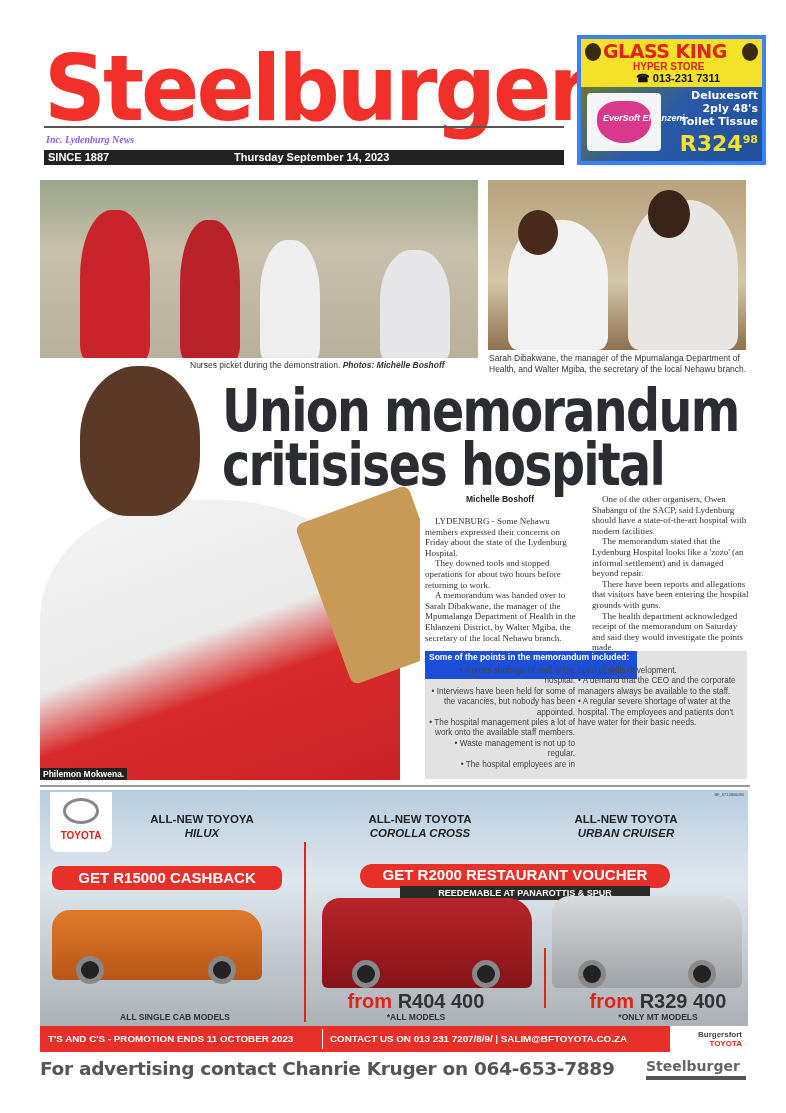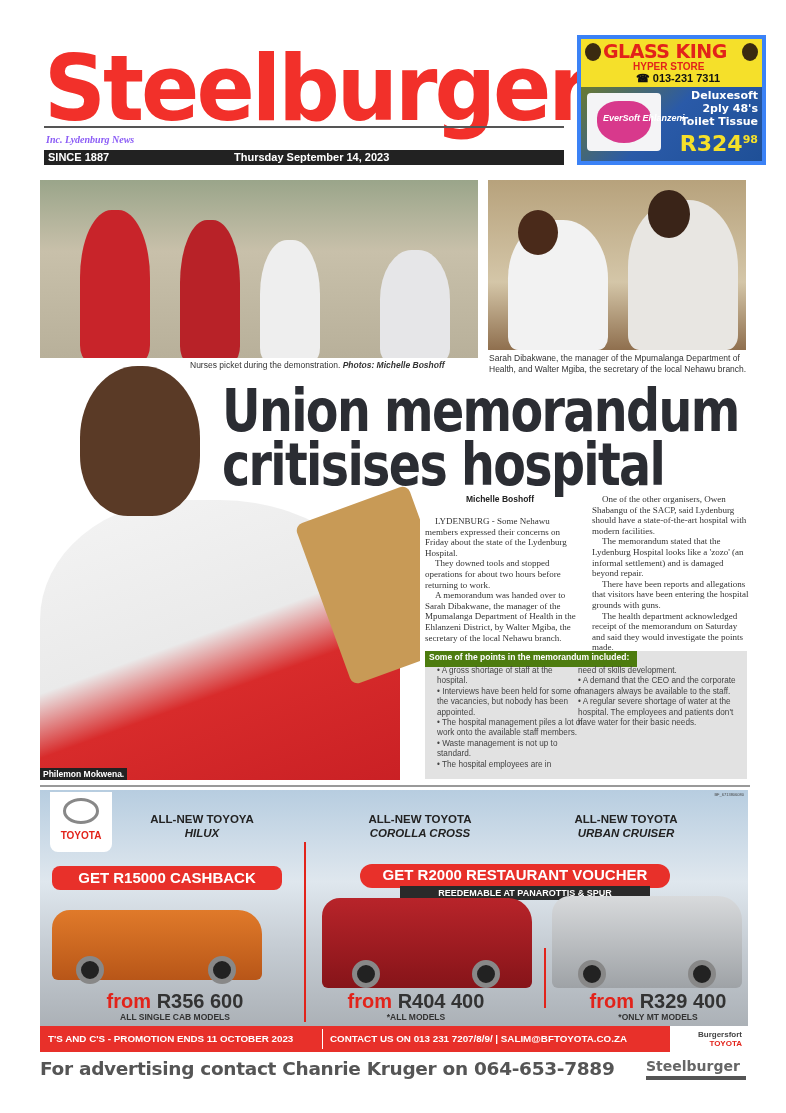--- a/index.html
+++ b/index.html
@@ -53,23 +53,23 @@
   .headline { position: absolute; left: 222px; top: 384px; font-family: "DejaVu Sans", sans-serif; font-weight: 900; font-size: 58px; line-height: 54px; color: #2b2d33; letter-spacing: -2px; transform: scaleX(0.82); transform-origin: left top; white-space: nowrap; }
 
   .byline { position: absolute; left: 466px; top: 494px; font-weight: bold; font-size: 8.5px; color: #222; }
   .col { position: absolute; font-family: "Liberation Serif", serif; font-size: 9px; line-height: 10.6px; color: #333; }
   .col p { text-indent: 10px; }
   .col1 { left: 425px; top: 516px; width: 160px; }
   .col2 { left: 592px; top: 494px; width: 160px; }
 
   
   .points-box { position: absolute; left: 425px; top: 651px; width: 322px; height: 128px; background: #e2e2e2; }
-  .points-head { position: absolute; left: 0; top: 0; height: 16px; background: #4d7c0f; color: #fff; font-weight: bold; font-size: 8.5px; line-height: 12px; padding: 0 4px; width: 212px; }
+  .points-head { position: absolute; left: 0; top: 0; height: 28px; background: #1d4ed8; color: #fff; font-weight: bold; font-size: 8.5px; line-height: 12px; padding: 0 4px; width: 212px; }
   .points-col { position: absolute; top: 15px; font-size: 8.2px; line-height: 10.4px; color: #444; }
-  .pc1 { left: 12px; width: 146px; }
+  .pc1 { left: 4px; width: 146px; text-align: right; }
   .pc2 { left: 153px; width: 166px; }
 
   .divider-top { position: absolute; left: 40px; top: 785px; width: 710px; height: 2px; background: #999; }
 
   
   .toyota { position: absolute; left: 40px; top: 790px; width: 708px; height: 262px; overflow: hidden; background: linear-gradient(180deg, #b7cde0 0%, #dfe7ee 35%, #c5ccd3 60%, #a3a8ad 100%); }
   .t-logo { position: absolute; left: 10px; top: 2px; width: 62px; height: 60px; background: #fff; border-radius: 0 0 8px 8px; }
   .t-emblem { position: absolute; left: 13px; top: 6px; width: 36px; height: 26px; border: 3px solid #888; border-radius: 50%; }
   .t-word { position: absolute; left: 0; top: 38px; width: 62px; text-align: center; color: #e2231a; font-weight: bold; font-size: 10px; }
   .t-ref { position: absolute; right: 4px; top: 2px; font-size: 4px; color: #444; }
@@ -191,21 +191,21 @@
   <p>There have been reports and allegations that visitors have been entering the hospital grounds with guns.</p>
   <p>The health department acknowledged receipt of the memorandum on Saturday and said they would investigate the points made.</p>
 </div>
 
 <div class="points-box">
   <div class="points-head">Some of the points in the memorandum included:</div>
   <div class="points-col pc1">
     <div>• A gross shortage of staff at the hospital.</div>
     <div>• Interviews have been held for some of the vacancies, but nobody has been appointed.</div>
     <div>• The hospital management piles a lot of work onto the available staff members.</div>
-    <div>• Waste management is not up to standard.</div>
+    <div>• Waste management is not up to regular.</div>
     <div>• The hospital employees are in</div>
   </div>
   <div class="points-col pc2">
     <div>need of skills development.</div>
     <div>• A demand that the CEO and the corporate managers always be available to the staff.</div>
     <div>• A regular severe shortage of water at the hospital. The employees and patients don't have water for their basic needs.</div>
   </div>
 </div>
 
 <div class="divider-top"></div>
@@ -243,21 +243,20 @@
   </div>
   <div class="car car2">
     <div class="wheel" style="left:30px;top:62px"></div>
     <div class="wheel" style="left:150px;top:62px"></div>
   </div>
   <div class="car car3">
     <div class="wheel" style="left:26px;top:64px"></div>
     <div class="wheel" style="left:136px;top:64px"></div>
   </div>
 
-  <div class="price pr1"><span class="from">from</span> <span>R356 600</span></div>
   <div class="price pr2"><span class="from">from</span> <span>R404 400</span></div>
   <div class="price pr3"><span class="from">from</span> <span>R329 400</span></div>
 
   <div class="price-note pn1">ALL SINGLE CAB MODELS</div>
   <div class="price-note pn2">*ALL MODELS</div>
   <div class="price-note pn3">*ONLY MT MODELS</div>
 
   <div class="t-footer">
     <span class="tf1">T'S AND C'S - PROMOTION ENDS 11 OCTOBER 2023</span>
     <span class="tf-sep"></span>

